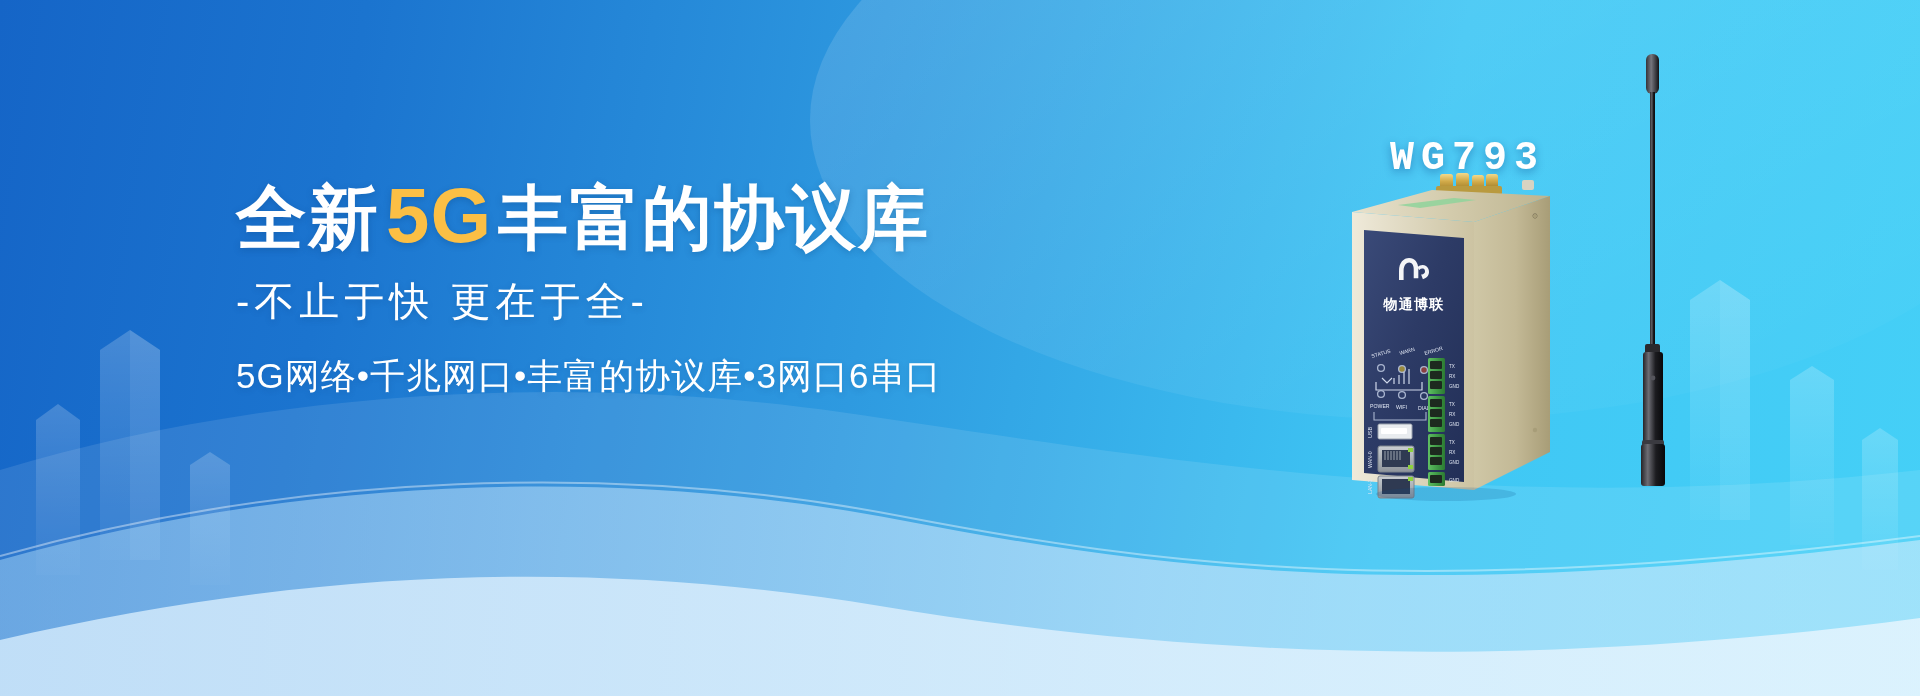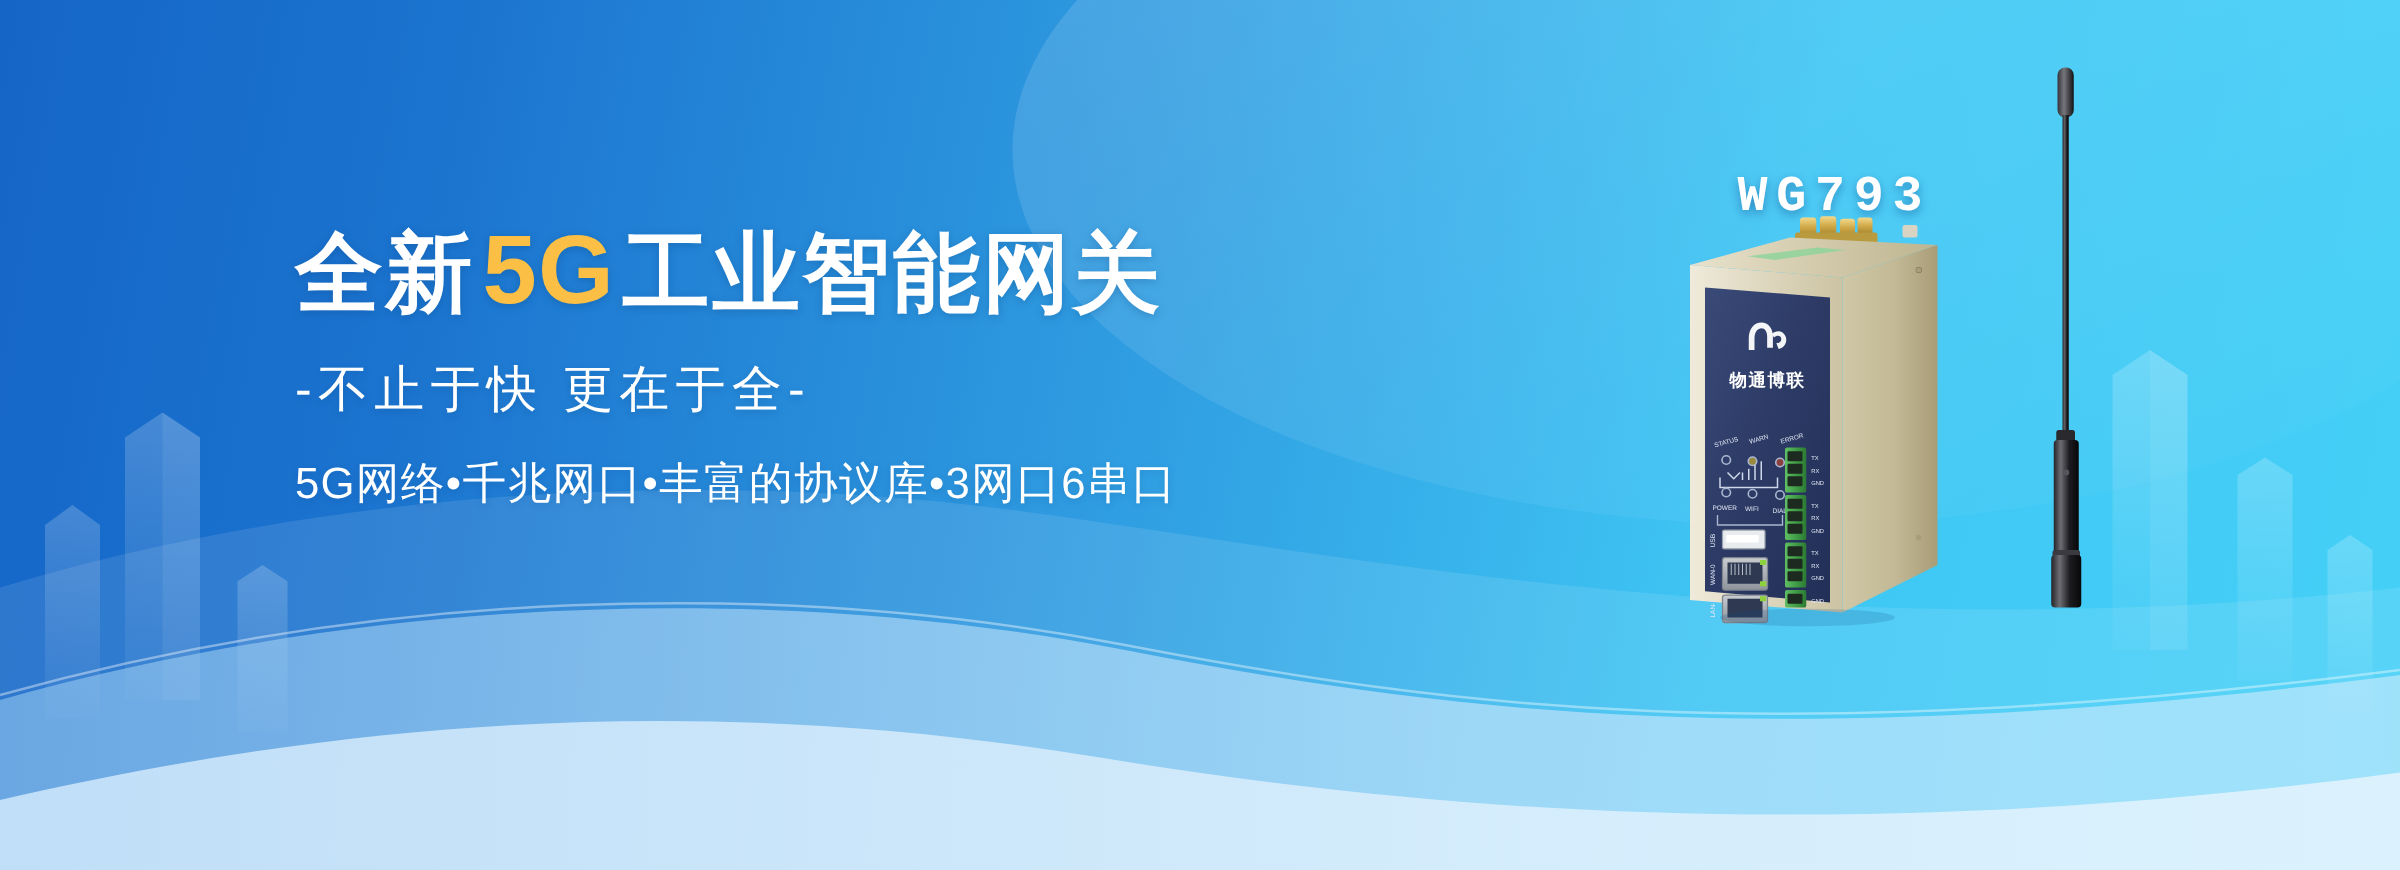--- a/index.html
+++ b/index.html
@@ -17,21 +17,21 @@
   .copy{ position:absolute; left:236px; top:176px; width:830px; }
 
   .headline{
     font-size:70px; font-weight:bold; color:#ffffff;
     letter-spacing:2px; line-height:1.0; white-space:nowrap;
     text-shadow:0 2px 7px rgba(8,60,120,.28);
   }
   .headline .hl-5g{ color:#fbbf45; font-size:78px; letter-spacing:1px; padding:0 6px;text-align:center; }
 
   .tagline{
-    margin-top:30px; font-size:40px; color:#ffffff; font-weight:500;
+    margin-top:20px; font-size:40px; color:#ffffff; font-weight:500;
     letter-spacing:5px; white-space:nowrap;
     text-shadow:0 2px 6px rgba(8,60,120,.22);
   }
   .features{
     margin-top:24px; font-size:35px; color:#ffffff; font-weight:400;
     letter-spacing:1px; white-space:nowrap;
     text-shadow:0 2px 6px rgba(8,60,120,.20);
   }
 
   
@@ -97,21 +97,21 @@
     <path d="M0,560 C300,476 620,466 900,520 C1160,570 1420,604 1920,540 L1920,696 L0,696 Z" fill="url(#gWave1)"></path>
 
     <path d="M0,640 C320,566 600,560 880,606 C1180,656 1520,672 1920,618 L1920,696 L0,696 Z" fill="url(#gWave2)"></path>
 
     <path d="M0,556 C300,472 620,462 900,516 C1160,566 1420,600 1920,536" fill="none" stroke="#ffffff" stroke-opacity=".40" stroke-width="2"></path>
   </svg>
 
   <div class="copy">
 
     <div class="headline">
-      <span>全新</span><span class="hl-5g">5G</span><span>工业智能网关</span>
+      <span>全新</span><span class="hl-5g">5G</span><span>丰富的协议库</span>
     </div>
 
     <div class="tagline">-不止于快 更在于全-</div>
 
     <div class="features">5G网络•千兆网口•丰富的协议库•3网口6串口</div>
   </div>
 
   <div class="model">WG793</div>
 
   <div class="antenna">

